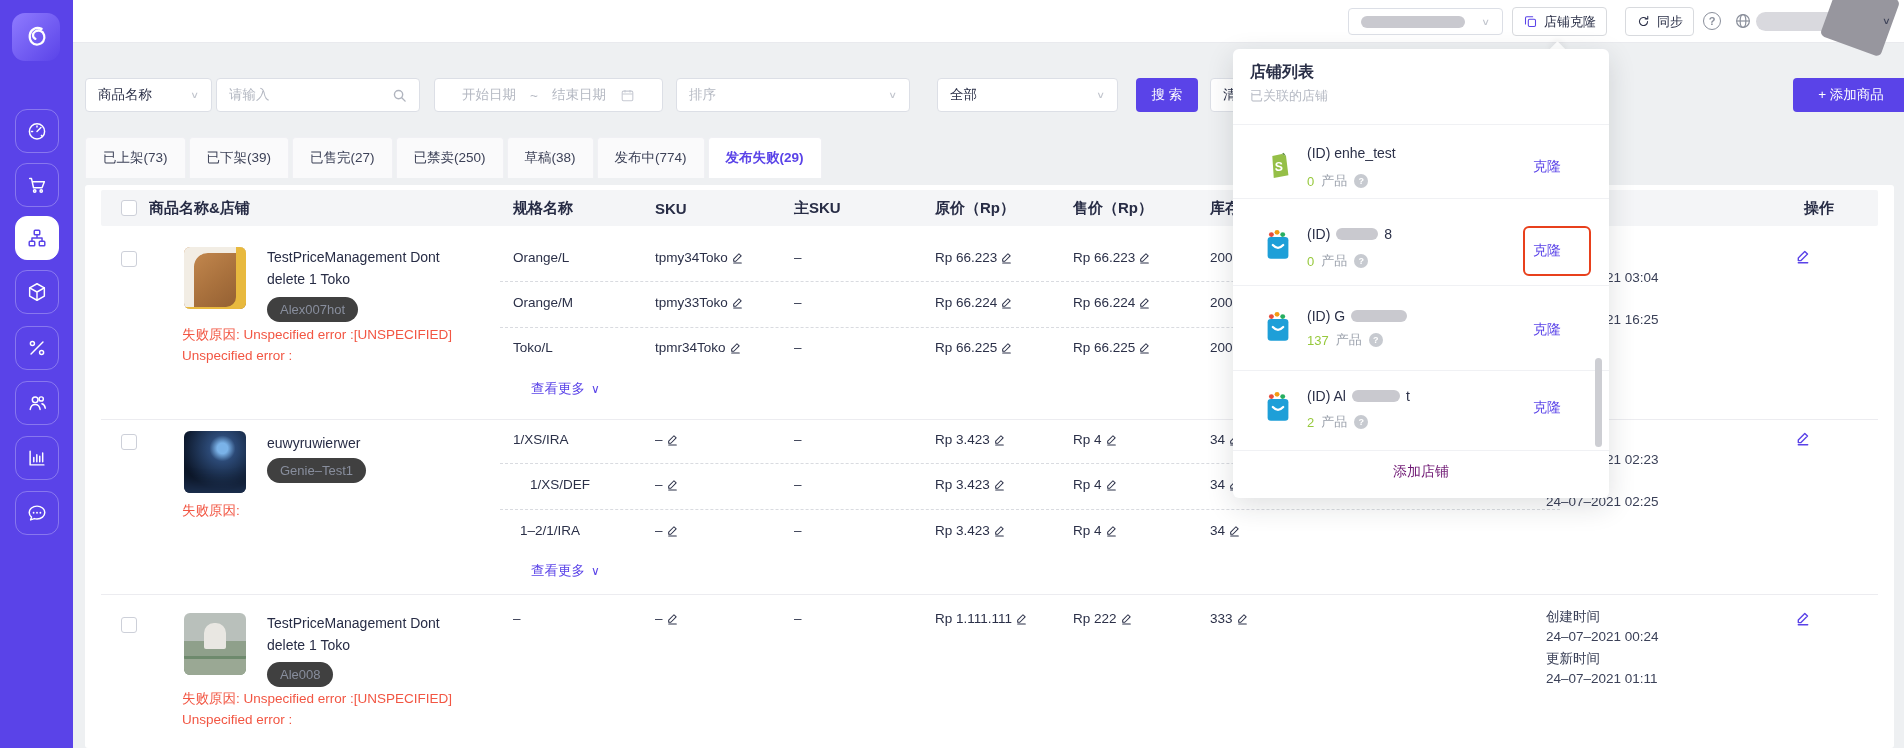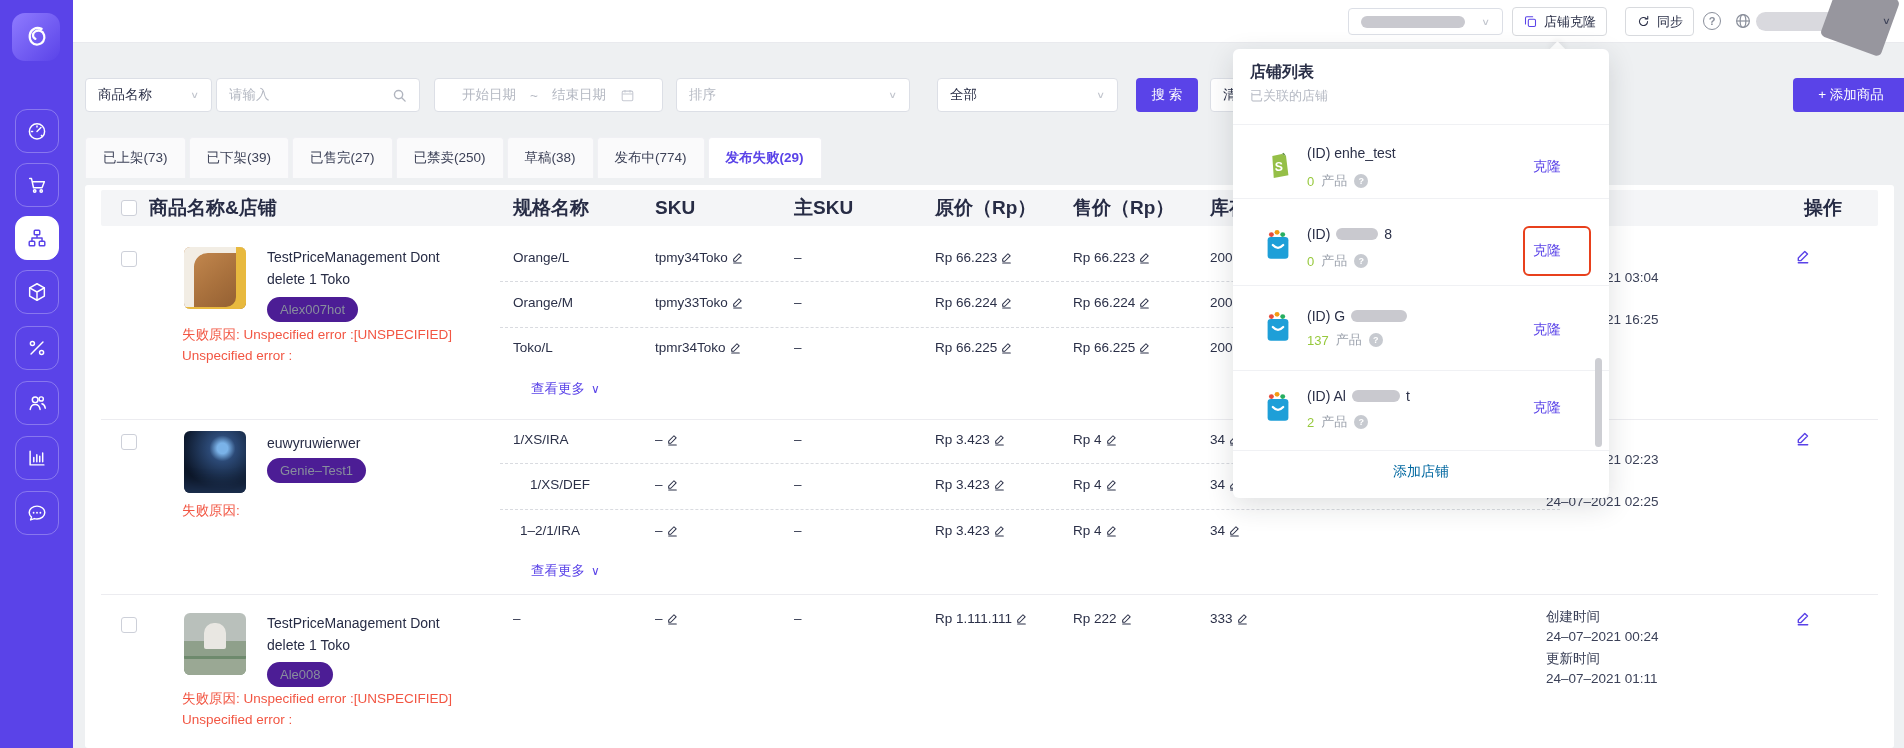--- a/index.html
+++ b/index.html
@@ -28,25 +28,25 @@
   .ph{color:#b4b8c2;}
   .chev{color:#c0c4cc;font-size:12px;margin-left:auto;transform:scaleY(.75);}
   .pbtn{background:#5a43e8;color:#fff;border:none;border-radius:4px;font-size:13.5px;display:flex;
         align-items:center;justify-content:center;cursor:pointer;height:34px;}
   
   .tabs{left:85px;top:137px;display:flex;gap:3px;z-index:5;}
   .tab{height:40px;display:flex;align-items:center;padding:0 17px;background:#fafafb;border:1px solid #f0f0f4;
        border-bottom:none;border-radius:4px 4px 0 0;font-size:13.5px;color:#3c4157;cursor:pointer;white-space:nowrap;}
   .tab.active{background:#fff;color:#5a43e8;font-weight:700;}
   
-  .hcell{top:190px;height:36px;display:flex;align-items:center;font-weight:700;font-size:19px;color:#272c45;white-space:nowrap;}
+  .hcell{top:190px;height:36px;display:flex;align-items:center;font-weight:700;font-size:15px;color:#272c45;white-space:nowrap;}
   .cb{width:16px;height:16px;border:1px solid #cdd0d9;border-radius:3px;background:#fff;cursor:pointer;}
   .val{font-size:13.5px;color:#2b3048;white-space:nowrap;display:flex;align-items:center;gap:3px;}
   .pen{width:13px;height:13px;flex:none;stroke:currentColor;fill:none;stroke-width:1.25;stroke-linecap:round;stroke-linejoin:round;}
-  .chip{height:25px;padding:0 13px;border-radius:13px;background:#4c1d95;color:#888e9d;font-size:13px;
+  .chip{height:25px;padding:0 13px;border-radius:13px;background:#404040;color:#888e9d;font-size:13px;
         display:flex;align-items:center;white-space:nowrap;}
   .err{color:#f25643;font-size:13.5px;white-space:nowrap;}
   .dsep{border-top:1px dashed #d9dbe0;height:0;width:1060px;left:500px;}
   .rsep{border-top:1px solid #ececf0;height:0;width:1777px;left:101px;}
   .ts{font-size:13.5px;color:#3b4158;white-space:nowrap;}
   .more{font-size:13.5px;color:#5a43e8;cursor:pointer;display:flex;gap:6px;align-items:center;}
   .oppen{stroke:#5a43e8;width:16px;height:16px;fill:none;stroke-width:1.4;stroke-linecap:round;stroke-linejoin:round;cursor:pointer;}
   .pimg{width:62px;height:62px;border-radius:6px;}
   
   .popup{left:1233px;top:49px;width:376px;height:449px;background:#fff;border-radius:6px;z-index:40;
@@ -591,16 +591,16 @@
       </div>
     <div class="a store-sub" style="left:74px;top:364px">
       <span class="count">2</span>
         <span>产品</span>
         <span class="qmark">?</span>
     </div>
     <div class="a clone" style="left:300px;top:350px">克隆</div>
 
     <div class="a thumb"></div>
     <div class="a pop-divider" style="top:401px"></div>
-    <div class="a" style="left:0;top:414px;width:376px;text-align:center;font-size:14px;color:#0369a1;cursor:pointer">添加店铺</div>
+    <div class="a" style="left:0;top:414px;width:376px;text-align:center;font-size:14px;color:#701a75;cursor:pointer">添加店铺</div>
   </div>
 
 </div>
 
 </body></html>

